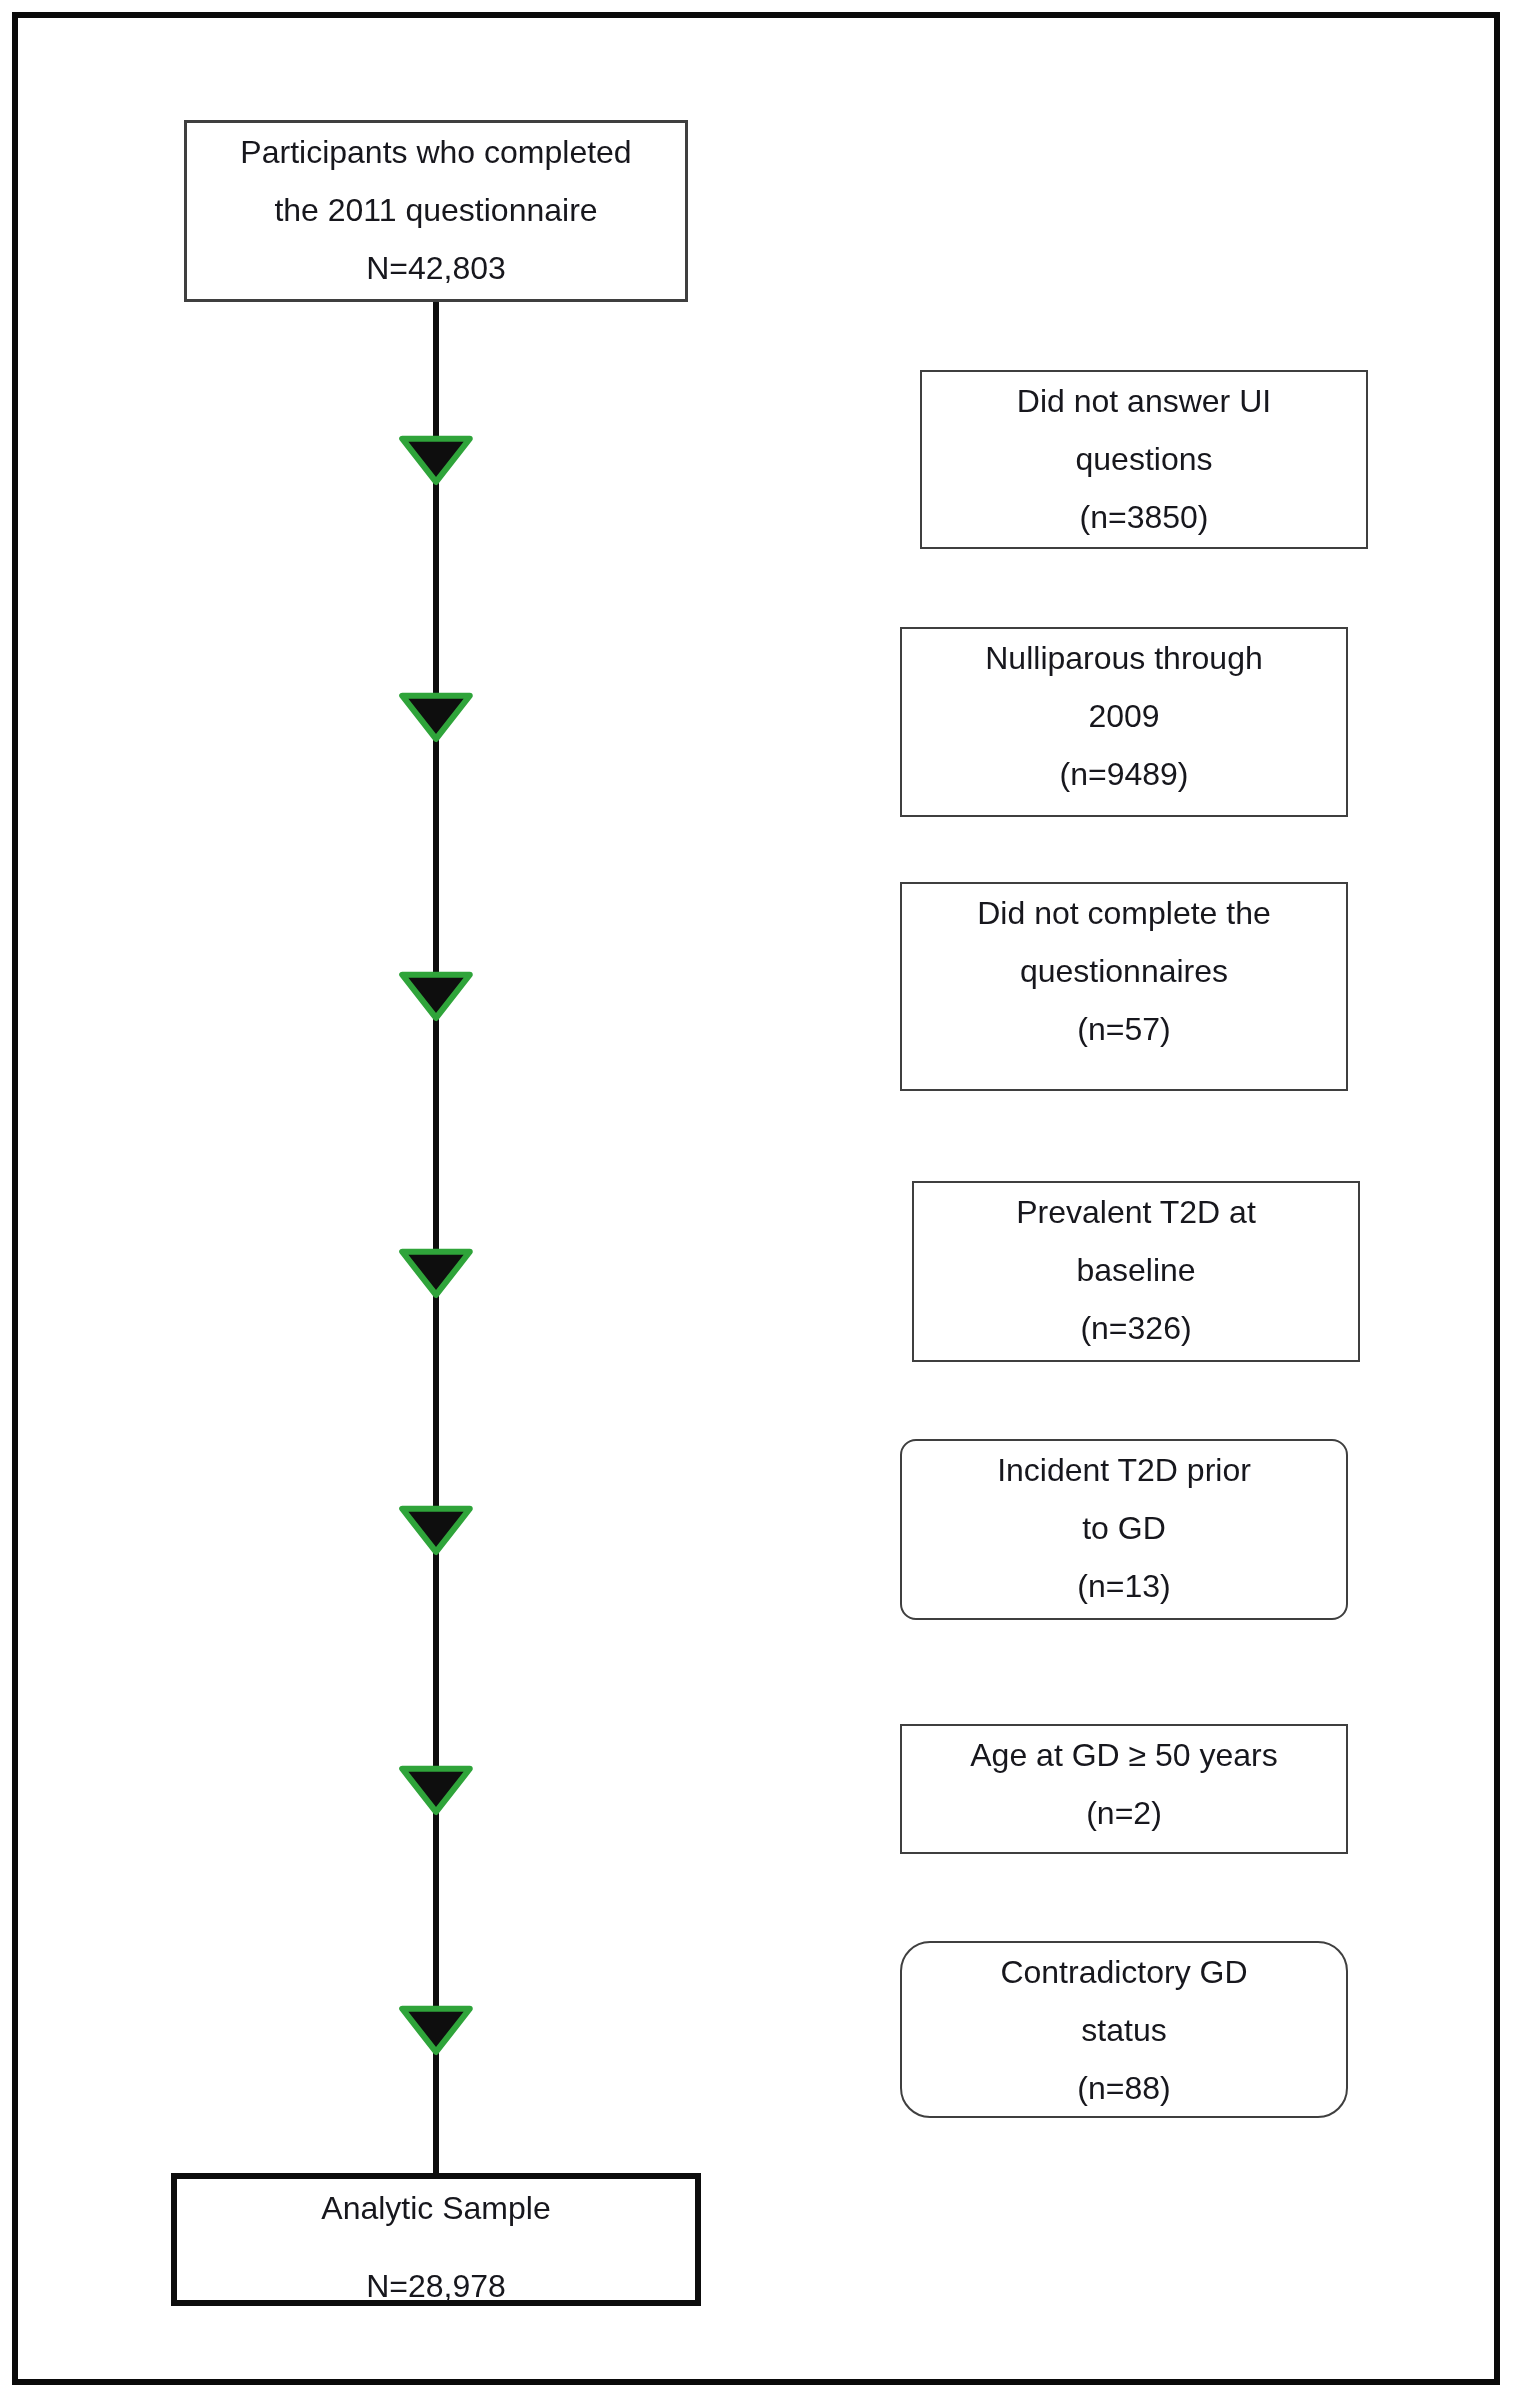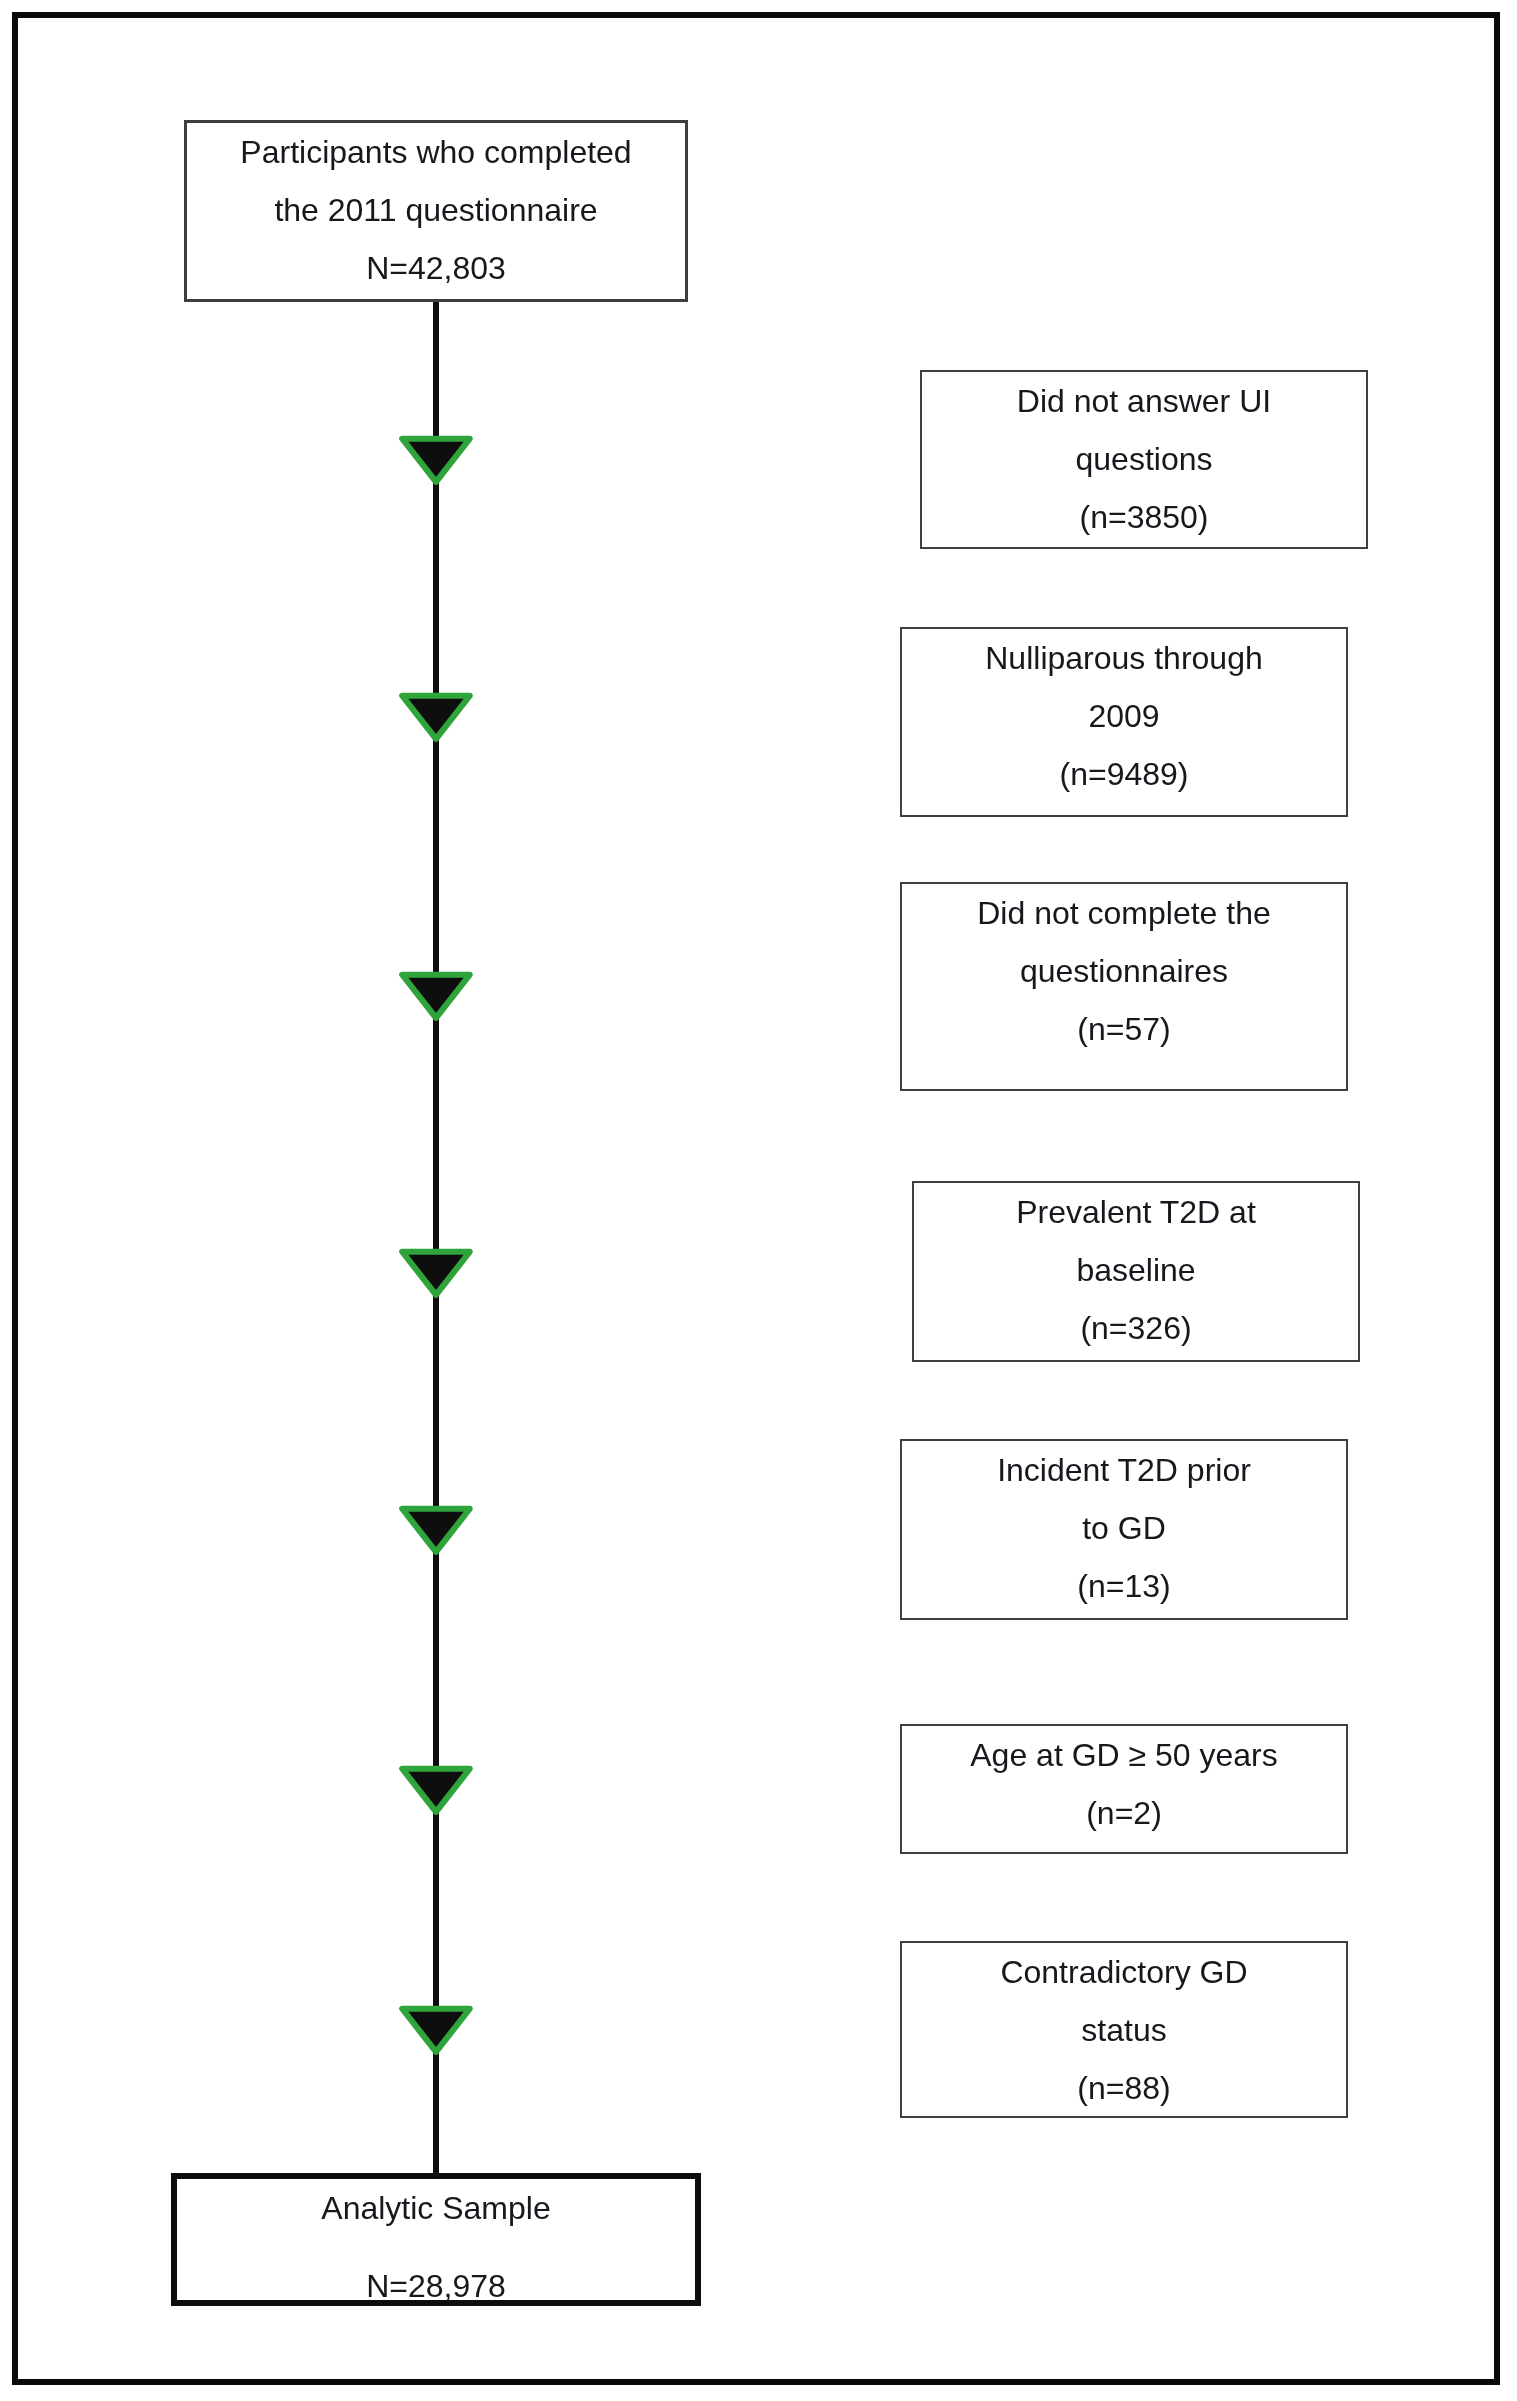--- a/index.html
+++ b/index.html
@@ -62,23 +62,23 @@
     gap: 20px;
   }
   .side-box {
     left: 900px; width: 448px;
     border: 2.7px solid #3f3f3f;
   }
   .sb1 { top: 370px;  height: 179px; margin-left: 20px; }
   .sb2 { top: 627px;  height: 190px; }
   .sb3 { top: 882px; height: 209px; }
   .sb4 { top: 1181px; height: 181px; margin-left: 12px; }
-  .sb5 { top: 1439px; height: 181px; }
+  .sb5 { top: 1439px; height: 181px; border-radius: 16px; }
   .sb6 { top: 1724px; height: 130px; }
-  .sb7 { top: 1941px; height: 177px; }
+  .sb7 { top: 1941px; height: 177px; border-radius: 30px; }
 </style>
 </head>
 <body>
 
 <div class="canvas">
 
   <div class="frame"></div>
 
   <div class="vline"></div>
 

